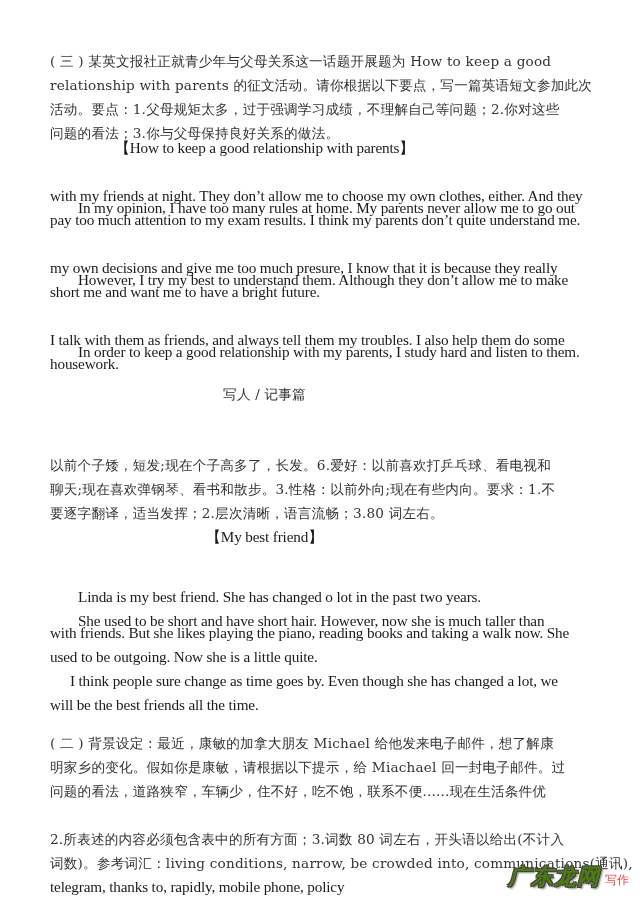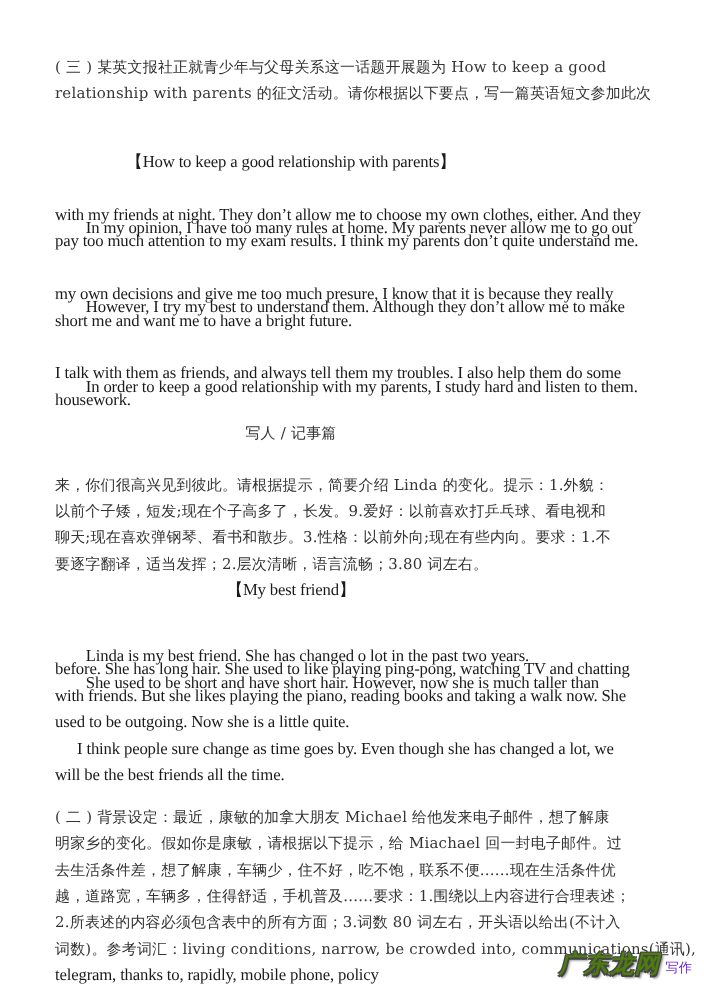--- a/index.html
+++ b/index.html
@@ -17,63 +17,62 @@
   .line.indent-s { left: 70px; width: 536px; }
   .center { left: 0; width: 529px; text-align: center; }
   .watermark {
     position: absolute; left: 508px; top: 862px; font-family: "DejaVu Sans", sans-serif;
     font-weight: bold; font-size: 22px; color: #4d7c0f; letter-spacing: 1px;
     text-shadow: -1px -1px 0 #444, 1px -1px 0 #444, -1px 1px 0 #444, 1px 1px 0 #444, 2px 2px 2px #888;
     font-style: italic;
   }
   .watermark-sub {
     position: absolute; left: 605px; top: 872px; font-family: "DejaVu Sans", sans-serif;
-    font-size: 12px; color: #6d28d9;
+    font-size: 12px; color: #ef4444;
   }
 </style>
 </head>
 <body>
 
 <div class="page">
 
   <div class="line cn" style="top:51px">( 三 ) 某英文报社正就青少年与父母关系这一话题开展题为 How to keep a good</div>
   <div class="line cn" style="top:75px">relationship with parents 的征文活动。请你根据以下要点，写一篇英语短文参加此次</div>
+  <div class="line cn" style="top:99px">活动。要点：1.父母规矩太多，过于强调学习成绩，不理解自己等问题；2.你对这些</div>
+  <div class="line cn" style="top:123px">问题的看法；3.你与父母保持良好关系的做法。</div>
 
   <div class="line center" style="top:138px">【How to keep a good relationship with parents】</div>
 
   <div class="line indent" style="top:162px">In my opinion, I have too many rules at home. My parents never allow me to go out</div>
   <div class="line" style="top:186px">with my friends at night. They don’t allow me to choose my own clothes, either. And they</div>
   <div class="line" style="top:210px">pay too much attention to my exam results. I think my parents don’t quite understand me.</div>
   <div class="line indent" style="top:234px">However, I try my best to understand them. Although they don’t allow me to make</div>
   <div class="line" style="top:258px">my own decisions and give me too much presure, I know that it is because they really</div>
   <div class="line" style="top:282px">short me and want me to have a bright future.</div>
   <div class="line indent" style="top:306px">In order to keep a good relationship with my parents, I study hard and listen to them.</div>
   <div class="line" style="top:330px">I talk with them as friends, and always tell them my troubles. I also help them do some</div>
   <div class="line" style="top:354px">housework.</div>
 
   <div class="line cn center" style="top:384px">写人 / 记事篇</div>
 
-  <div class="line cn" style="top:431px">来，你们很高兴见到彼此。请根据提示，简要介绍 Linda 的变化。提示：1.外貌：</div>
-  <div class="line cn" style="top:455px">以前个子矮，短发;现在个子高多了，长发。9.爱好：以前喜欢打乒乓球、看电视和</div>
+  <div class="line cn" style="top:455px">以前个子矮，短发;现在个子高多了，长发。6.爱好：以前喜欢打乒乓球、看电视和</div>
   <div class="line cn" style="top:479px">聊天;现在喜欢弹钢琴、看书和散步。3.性格：以前外向;现在有些内向。要求：1.不</div>
   <div class="line cn" style="top:503px">要逐字翻译，适当发挥；2.层次清晰，语言流畅；3.80 词左右。</div>
 
   <div class="line center" style="top:503px; margin-top:24px;">【My best friend】</div>
 
   <div class="line indent" style="top:551px">Linda is my best friend. She has changed o lot in the past two years.</div>
   <div class="line indent" style="top:575px">She used to be short and have short hair. However, now she is much taller than</div>
-  <div class="line" style="top:599px">before. She has long hair. She used to like playing ping-pong, watching TV and chatting</div>
   <div class="line" style="top:623px">with friends. But she likes playing the piano, reading books and taking a walk now. She</div>
   <div class="line" style="top:647px">used to be outgoing. Now she is a little quite.</div>
   <div class="line indent-s" style="top:671px">I think people sure change as time goes by. Even though she has changed a lot, we</div>
   <div class="line" style="top:695px">will be the best friends all the time.</div>
 
   <div class="line cn" style="top:733px">( 二 ) 背景设定：最近，康敏的加拿大朋友 Michael 给他发来电子邮件，想了解康</div>
   <div class="line cn" style="top:757px">明家乡的变化。假如你是康敏，请根据以下提示，给 Miachael 回一封电子邮件。过</div>
-  <div class="line cn" style="top:781px">去生活条件差，想了解康，车辆少，住不好，吃不饱，联系不便......现在生活条件优</div>
-  <div class="line cn" style="top:805px">越，道路宽，车辆多，住得舒适，手机普及......要求：1.围绕以上内容进行合理表述；</div>
+  <div class="line cn" style="top:781px">问题的看法，道路狭窄，车辆少，住不好，吃不饱，联系不便......现在生活条件优</div>
   <div class="line cn" style="top:829px">2.所表述的内容必须包含表中的所有方面；3.词数 80 词左右，开头语以给出(不计入</div>
   <div class="line cn" style="top:853px">词数)。参考词汇：living conditions, narrow, be crowded into, communications(通讯),</div>
   <div class="line" style="top:877px">telegram, thanks to, rapidly, mobile phone, policy</div>
 
   <div class="watermark">广东龙网</div>
   <div class="watermark-sub">写作</div>
 </div>
 
 </body></html>

